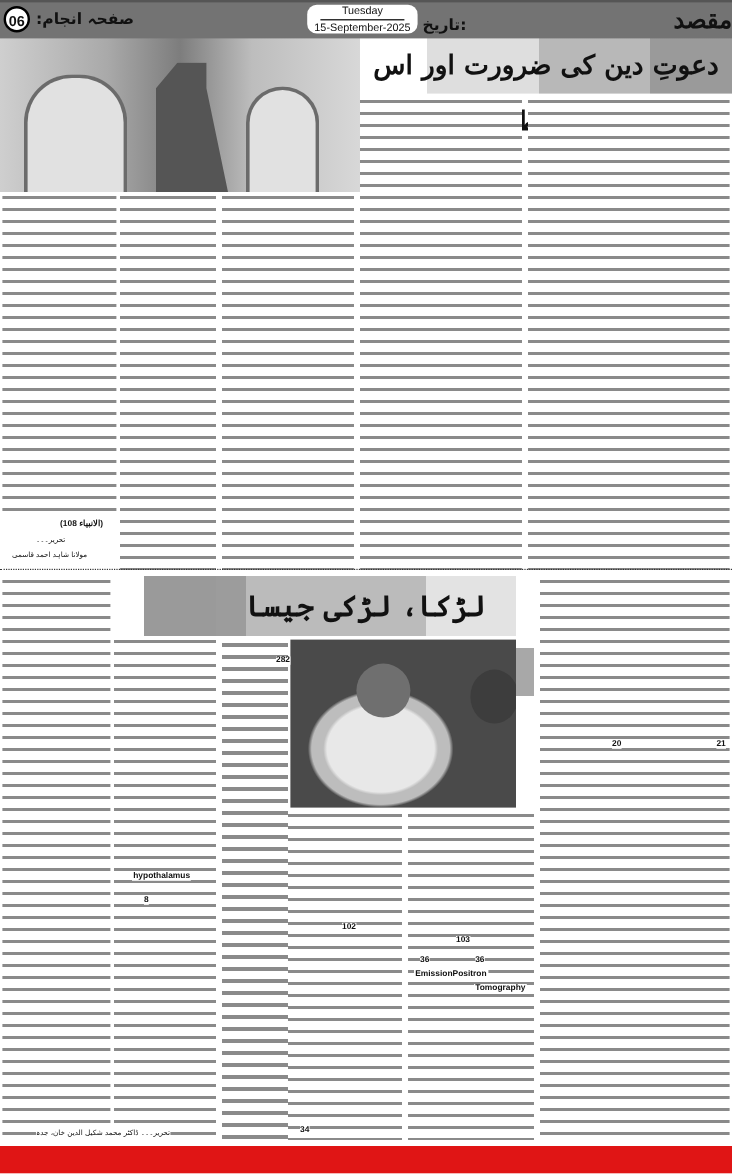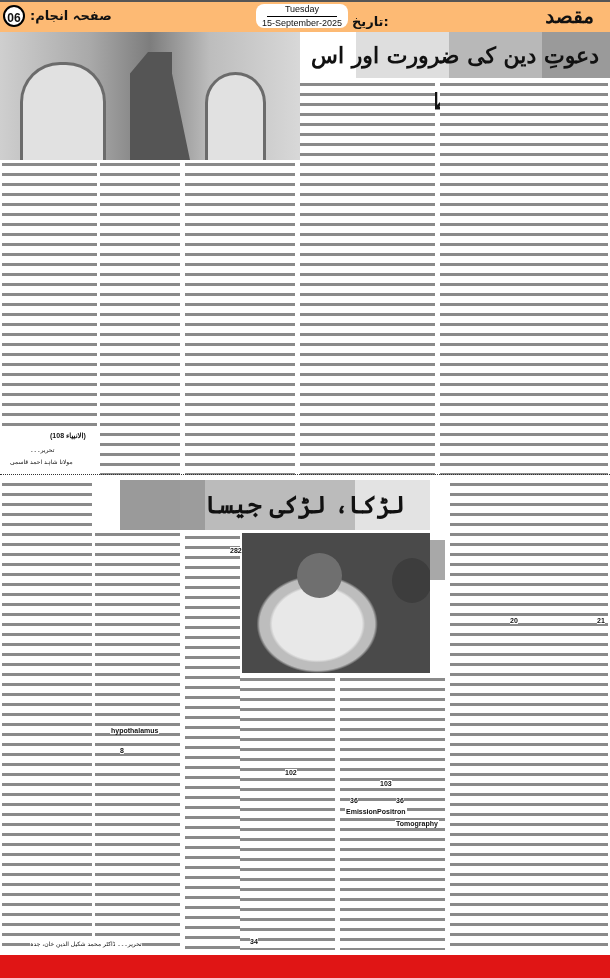--- a/index.html
+++ b/index.html
@@ -1,23 +1,23 @@
 <!DOCTYPE html>
 <html><head>
 <meta charset="utf-8">
 <style>
   html,body{margin:0;padding:0;background:#fff;}
   body{width:610px;height:978px;position:relative;overflow:hidden;font-family:"DejaVu Sans",sans-serif;color:#111;}
-  .hdr{position:absolute;left:0;top:0;width:610px;height:39px;background:#fdba74;border-top:2px solid #555;border-bottom:2px solid #555;box-sizing:border-box;}
+  .hdr{position:absolute;left:0;top:0;width:610px;height:39px;background:#737373;border-top:2px solid #555;border-bottom:2px solid #555;box-sizing:border-box;}
   .pgno{position:absolute;left:3px;top:3px;width:22px;height:22px;border:2px solid #000;border-radius:50%;background:#fff;font:bold 12px "Liberation Sans",sans-serif;text-align:center;line-height:22px;box-sizing:border-box;}
   .pglabel{position:absolute;left:30px;top:6px;font:bold 13px "DejaVu Sans",sans-serif;direction:rtl;}
   .datebox{position:absolute;left:256px;top:2px;width:92px;height:24px;background:#fff;border-radius:8px;text-align:center;font:9px "Liberation Sans",sans-serif;line-height:11px;}
   .datebox .rule{width:70px;height:1px;background:#000;margin:1px auto;}
   .datelabel{position:absolute;left:352px;top:12px;font:bold 13px "DejaVu Sans",sans-serif;}
-  .mast{position:absolute;right:16px;top:2px;font:bold 20px "DejaVu Serif",serif;direction:rtl;}
+  .mast{position:absolute;right:0;top:2px;font:bold 20px "DejaVu Serif",serif;direction:rtl;}
   .img{position:absolute;overflow:hidden;}
   .mosque{left:0;top:32px;width:300px;height:128px;background:linear-gradient(90deg,#cfcfcf,#a9a9a9 30%,#7d7d7d 50%,#bdbdbd 70%,#d8d8d8);}
   .mosque .arch{position:absolute;border:3px solid #6b6b6b;border-bottom:none;border-radius:40px 40px 0 0;background:#e1e1e1;}
   .mosque .minbar{position:absolute;left:130px;top:20px;width:60px;height:108px;background:#555;clip-path:polygon(30% 0,70% 0,70% 20%,100% 100%,0 100%,0 20%);}
   .hl1{position:absolute;left:300px;top:32px;width:310px;height:46px;background:linear-gradient(90deg,#fff 0 18%,#dedede 18% 48%,#b8b8b8 48% 78%,#9a9a9a 78%);font:bold 22px "DejaVu Serif",serif;direction:rtl;text-align:center;line-height:46px;}
   .col{position:absolute;font:5.5px "DejaVu Sans",sans-serif;line-height:10px;direction:rtl;text-align:justify;color:#222;overflow:hidden;}
   .col p{margin:0 0 2px 0;}
   .textfill{background:repeating-linear-gradient(180deg,#fff 0 3px,#8a8a8a 3px 6px,#fff 6px 10px);}
   .sep{position:absolute;border-top:1px dotted #333;}
   .hl2{position:absolute;left:180px;top:480px;width:250px;height:50px;background:linear-gradient(90deg,#9c9c9c 0 10%,#bbb 10% 70%,#e3e3e3 70%);font:bold 24px "DejaVu Serif",serif;direction:rtl;text-align:center;line-height:50px;}

